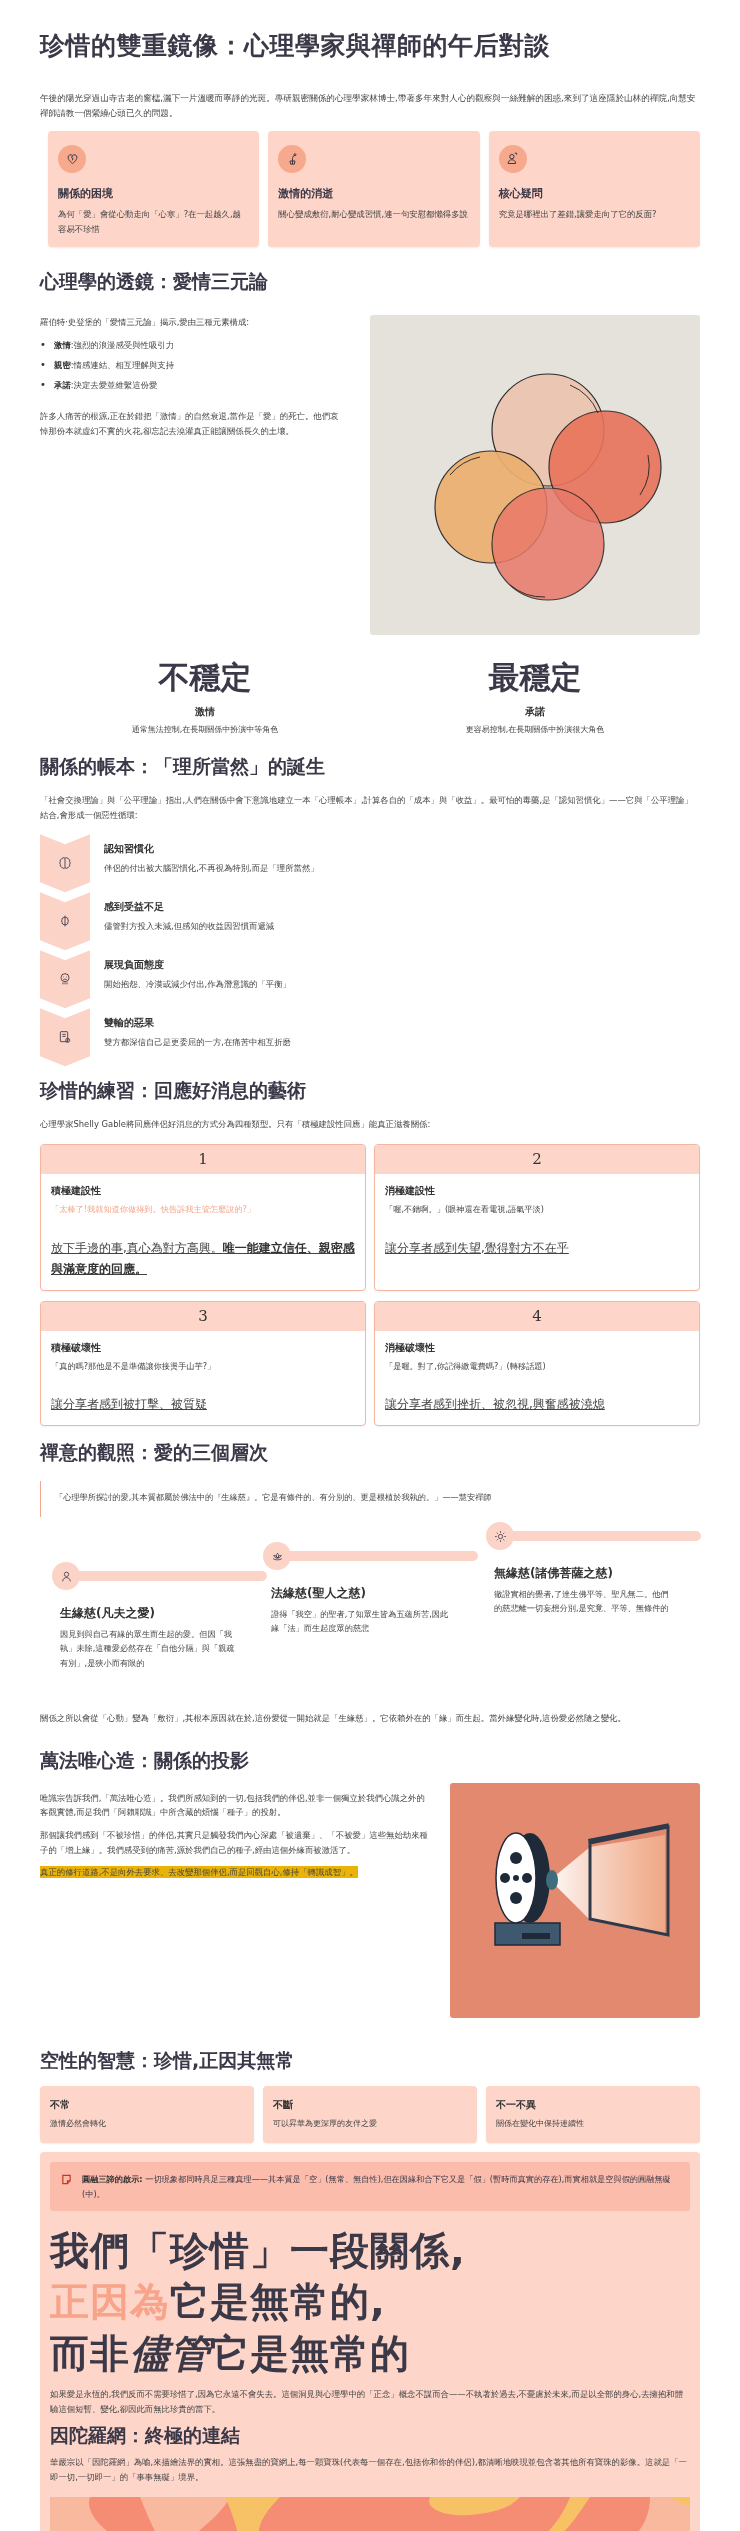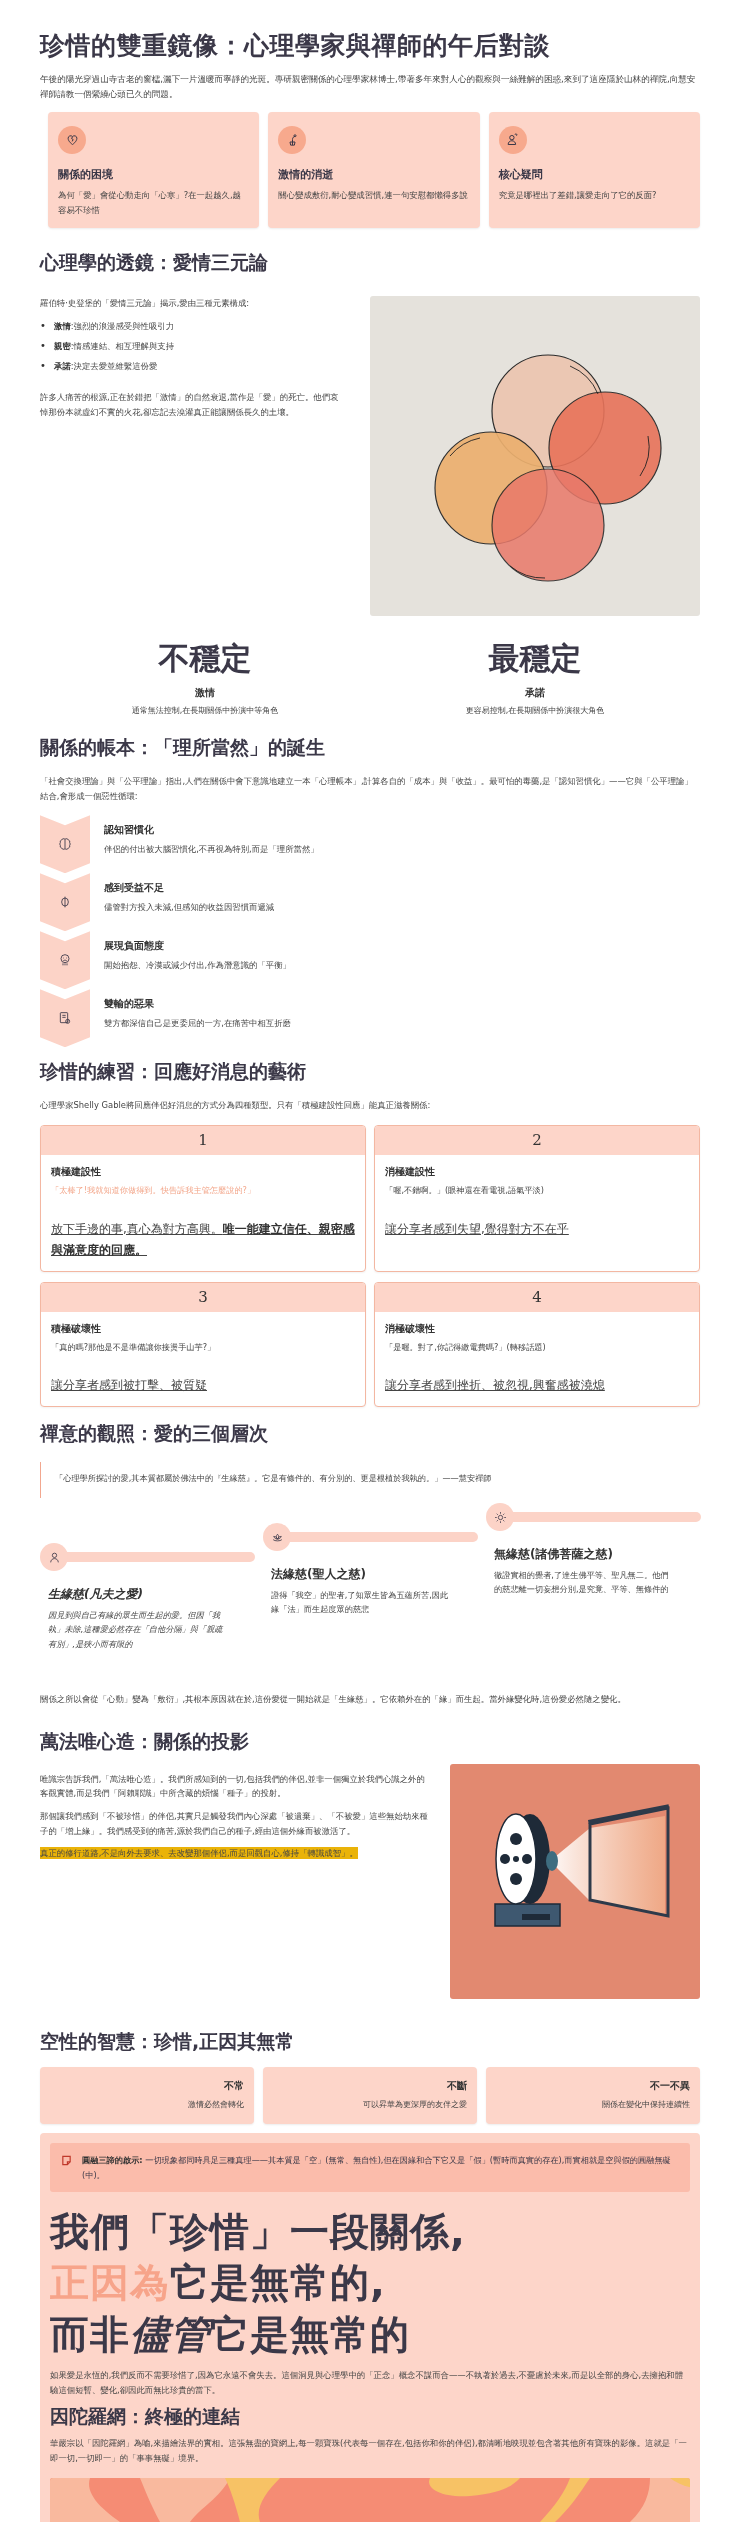--- a/index.html
+++ b/index.html
@@ -6,21 +6,21 @@
   html, body { background: #ffffff; }
   body {
     width: 740px;
     font-family: "DejaVu Sans", "Liberation Sans", sans-serif;
     color: #3c3a4a;
     font-size: 9px;
     line-height: 1.7;
   }
   .page { padding: 22px 40px 0 40px; }
   h1.title { font-size: 25px; font-weight: 700; color: #3b3848; letter-spacing: 0.5px; line-height: 1.3; margin-top: 8px; }
-  .intro { margin-top: 9px; color: #444; font-size: 8.6px; line-height: 1.75; }
+  .intro { margin-top: 28px; color: #444; font-size: 8.6px; line-height: 1.75; }
   .cards3 { display: flex; gap: 9px; margin-top: 10px; padding-left: 8px; }
   .card-peach { flex: 1; background: #fdd5c9; border-radius: 4px; padding: 10px 10px 10px 10px; min-height: 112px; box-shadow: 0 1px 2px rgba(0,0,0,0.08); }
   .icon-circle { width: 28px; height: 28px; border-radius: 50%; background: #f7a98d; display: flex; align-items: center; justify-content: center; margin-top: 4px; }
   .icon-circle svg { width: 15px; height: 15px; }
   .card-peach h3 { font-size: 11px; font-weight: 700; margin-top: 12px; color: #3b3848; }
   .card-peach p { font-size: 8.4px; margin-top: 4px; color: #444; line-height: 1.75; }
 
   h2.section { font-size: 19px; font-weight: 700; color: #3b3848; margin-top: 22px; line-height: 1.3; }
 
   .tri-row { display: flex; gap: 30px; margin-top: 22px; }
@@ -70,21 +70,21 @@
   .lvl p { font-size: 8.2px; color: #444; padding-left: 8px; margin-top: 3px; line-height: 1.8; width: 190px; }
   .after-levels { font-size: 8.4px; color: #444; line-height: 1.75; margin-top: 0; }
 
   .proj-row { display: flex; gap: 20px; margin-top: 18px; }
   .proj-left { flex: 1; }
   .proj-left p { font-size: 8.4px; color: #444; line-height: 1.75; margin-bottom: 8px; }
   .proj-left .mark { background: #eab308; color: #444; padding: 1px 0; }
   .img-proj { width: 250px; height: 235px; background: #e28970; border-radius: 3px; position: relative; overflow: hidden; margin-top: -8px; }
 
   .cards3b { display: flex; gap: 9px; margin-top: 14px; }
-  .card-sm { flex: 1; background: #fdd5c9; border-radius: 4px; padding: 10px 10px; min-height: 57px; box-shadow: 0 1px 2px rgba(0,0,0,0.08); text-align: right; }
+  .card-sm { flex: 1; background: #fdd5c9; border-radius: 4px; padding: 10px 10px; min-height: 57px; box-shadow: 0 1px 2px rgba(0,0,0,0.08); }
   .card-sm h4 { font-size: 10px; font-weight: 700; color: #333; }
   .card-sm p { font-size: 8px; color: #444; margin-top: 4px; }
 
   .big-panel { margin-top: 9px; background: #fdd5c9; border-radius: 4px 4px 0 0; padding: 10px 10px 0 10px; }
   .callout { background: #fbbcab; border-radius: 3px; padding: 10px 12px 10px 32px; position: relative; font-size: 8.2px; color: #3b3848; line-height: 1.75; }
   .callout b { color: #333; }
   .callout .cicon { position: absolute; left: 11px; top: 12px; width: 11px; height: 11px; }
   .big-quote { font-size: 39px; font-weight: 700; color: #3b3848; line-height: 1.32; margin-top: 14px; letter-spacing: 1px; }
   .big-quote .accent { color: #f7a48a; }
   .big-quote i { font-style: italic; }
@@ -269,21 +269,21 @@
         <div class="quote">「是喔。對了,你記得繳電費嗎?」(轉移話題)</div>
         <div class="note">讓分享者感到挫折、被忽視,興奮感被澆熄</div>
       </div>
     </div>
   </div>
 
   <h2 class="section" style="margin-top:14px">禪意的觀照：愛的三個層次</h2>
   <div class="blockquote">「心理學所探討的愛,其本質都屬於佛法中的『生緣慈』。它是有條件的、有分別的、更是根植於我執的。」——慧安禪師</div>
 
   <div class="levels">
-    <div class="lvl" style="left:0; top:40px;font-style:italic;">
+    <div class="lvl" style="left:12px; top:40px;">
       <div class="bar"></div>
       <div class="dot">
         <svg viewBox="0 0 24 24" fill="none" stroke="#3b3848" stroke-width="1.5">
             <circle cx="12" cy="8" r="4"></circle>
             <path d="M5 21c0-4 3-7 7-7s7 3 7 7"></path>
           </svg>
       </div>
       <h4>生緣慈(凡夫之愛)</h4>
       <p>因見到與自己有緣的眾生而生起的愛。但因「我執」未除,這種愛必然存在「自他分隔」與「親疏有別」,是狹小而有限的</p>
     </div>

